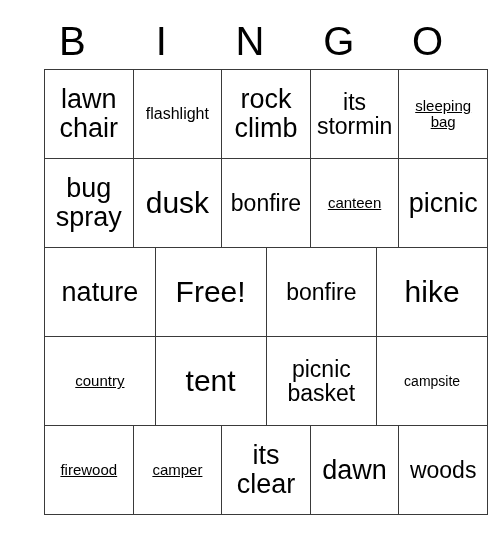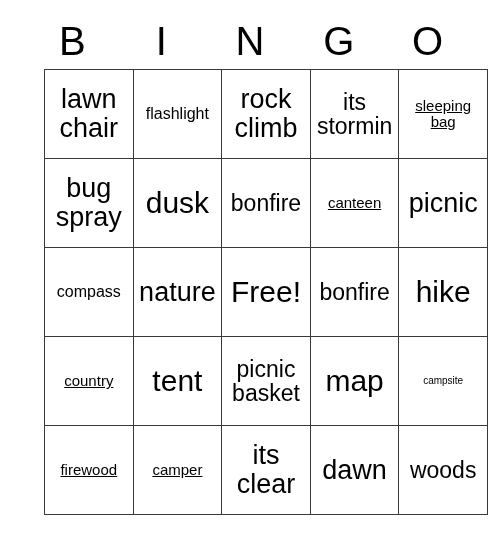--- a/index.html
+++ b/index.html
@@ -83,21 +83,21 @@
     color: #000;
     white-space: pre-line;
   }
 
   
   .fs-xl  { font-size: 30px; }
   .fs-lg  { font-size: 27px; }
   .fs-md  { font-size: 23px; }
   .fs-sm  { font-size: 15px; text-decoration: underline; }
   .fs-xs  { font-size: 16px; }
-  .fs-xxs { font-size: 10px; }
+  .fs-xxs { font-size: 14px; }
 </style>
 </head>
 <body>
 
 <div id="card">
 
   <div id="header">
     <div class="header-cell">B</div>
     <div class="header-cell">I</div>
     <div class="header-cell">N</div>
@@ -143,23 +143,20 @@
       <div class="cell">
           <span class="cell-text fs-sm">canteen</span>
         </div>
       <div class="cell">
           <span class="cell-text fs-lg">picnic</span>
         </div>
     </div>
 
     <div class="grid-row">
       <div class="cell">
-          <span class="cell-text fs-xs">compass</span>
-        </div>
-      <div class="cell">
           <span class="cell-text fs-lg">nature</span>
         </div>
       <div class="cell">
           <span class="cell-text fs-xl">Free!</span>
         </div>
       <div class="cell">
           <span class="cell-text fs-md">bonfire</span>
         </div>
       <div class="cell">
           <span class="cell-text fs-xl">hike</span>
@@ -171,23 +168,20 @@
           <span class="cell-text fs-sm">country</span>
         </div>
       <div class="cell">
           <span class="cell-text fs-xl">tent</span>
         </div>
       <div class="cell">
           <span class="cell-text fs-md">picnic
 basket</span>
         </div>
       <div class="cell">
-          <span class="cell-text fs-xl">map</span>
-        </div>
-      <div class="cell">
           <span class="cell-text fs-xxs">campsite</span>
         </div>
     </div>
 
     <div class="grid-row">
       <div class="cell">
           <span class="cell-text fs-sm">firewood</span>
         </div>
       <div class="cell">
           <span class="cell-text fs-sm">camper</span>

